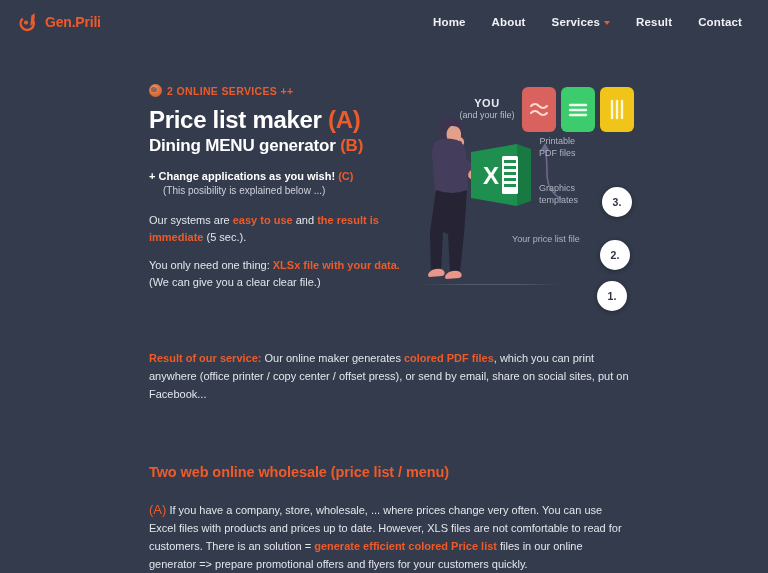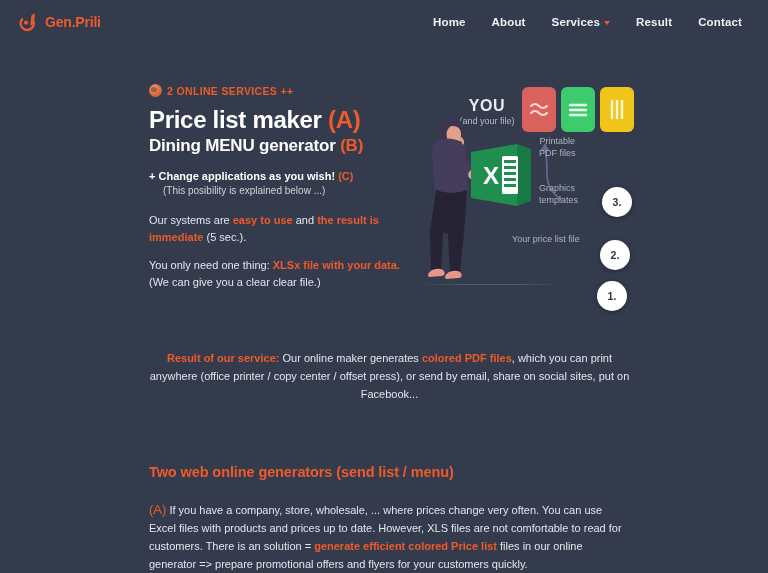--- a/index.html
+++ b/index.html
@@ -160,21 +160,21 @@
   }
 
   .you-label {
     position: absolute;
     left: 31px;
     top: 13px;
     text-align: center;
     width: 74px;
   }
   .you-title {
-    font-size: 16px;
+    font-size: 11px;
     font-weight: bold;
     color: #e9ebef;
     letter-spacing: 0.6px;
   }
   .you-sub {
     font-size: 9px;
     color: #b9bec8;
     margin-top: 1px;
   }
 
@@ -229,21 +229,20 @@
 
   
   .result-wrap {
     margin: 48px 0 0 0;
     padding: 0 138px 0 149px;
   }
   .result-text {
     font-size: 11px;
     line-height: 1.62;
     color: #e3e6eb;
-    text-align: center;
   }
 
   
   .lower {
     margin-top: 60px;
     padding: 0 138px 0 149px;
   }
   h3.section-title {
     font-size: 14.5px;
     font-weight: bold;
@@ -411,17 +410,17 @@
 
     <div class="ground"></div>
   </div>
 </section>
 
 <section class="result-wrap">
   <p class="result-text"><span class="hl">Result of our service:</span><span> Our online maker generates </span><span class="hl">colored PDF files</span><span>, which you can print anywhere (office printer / copy center / offset press), or send by email, share on social sites, put on Facebook...</span></p>
 </section>
 
 <section class="lower">
-  <h3 class="section-title">Two web online generators (send list / menu)</h3>
+  <h3 class="section-title">Two web online wholesale (price list / menu)</h3>
 
   <p class="lower-p"><span class="marker">(A)</span><span> If you have a company, store, wholesale, ... where prices change very often. You can use Excel files with products and prices up to date. However, XLS files are not comfortable to read for customers. There is an solution = </span><span class="hl">generate efficient colored Price list</span><span> files in our online generator =&gt; prepare promotional offers and flyers for your customers quickly.</span></p>
 
 </section>
 
 </body></html>

